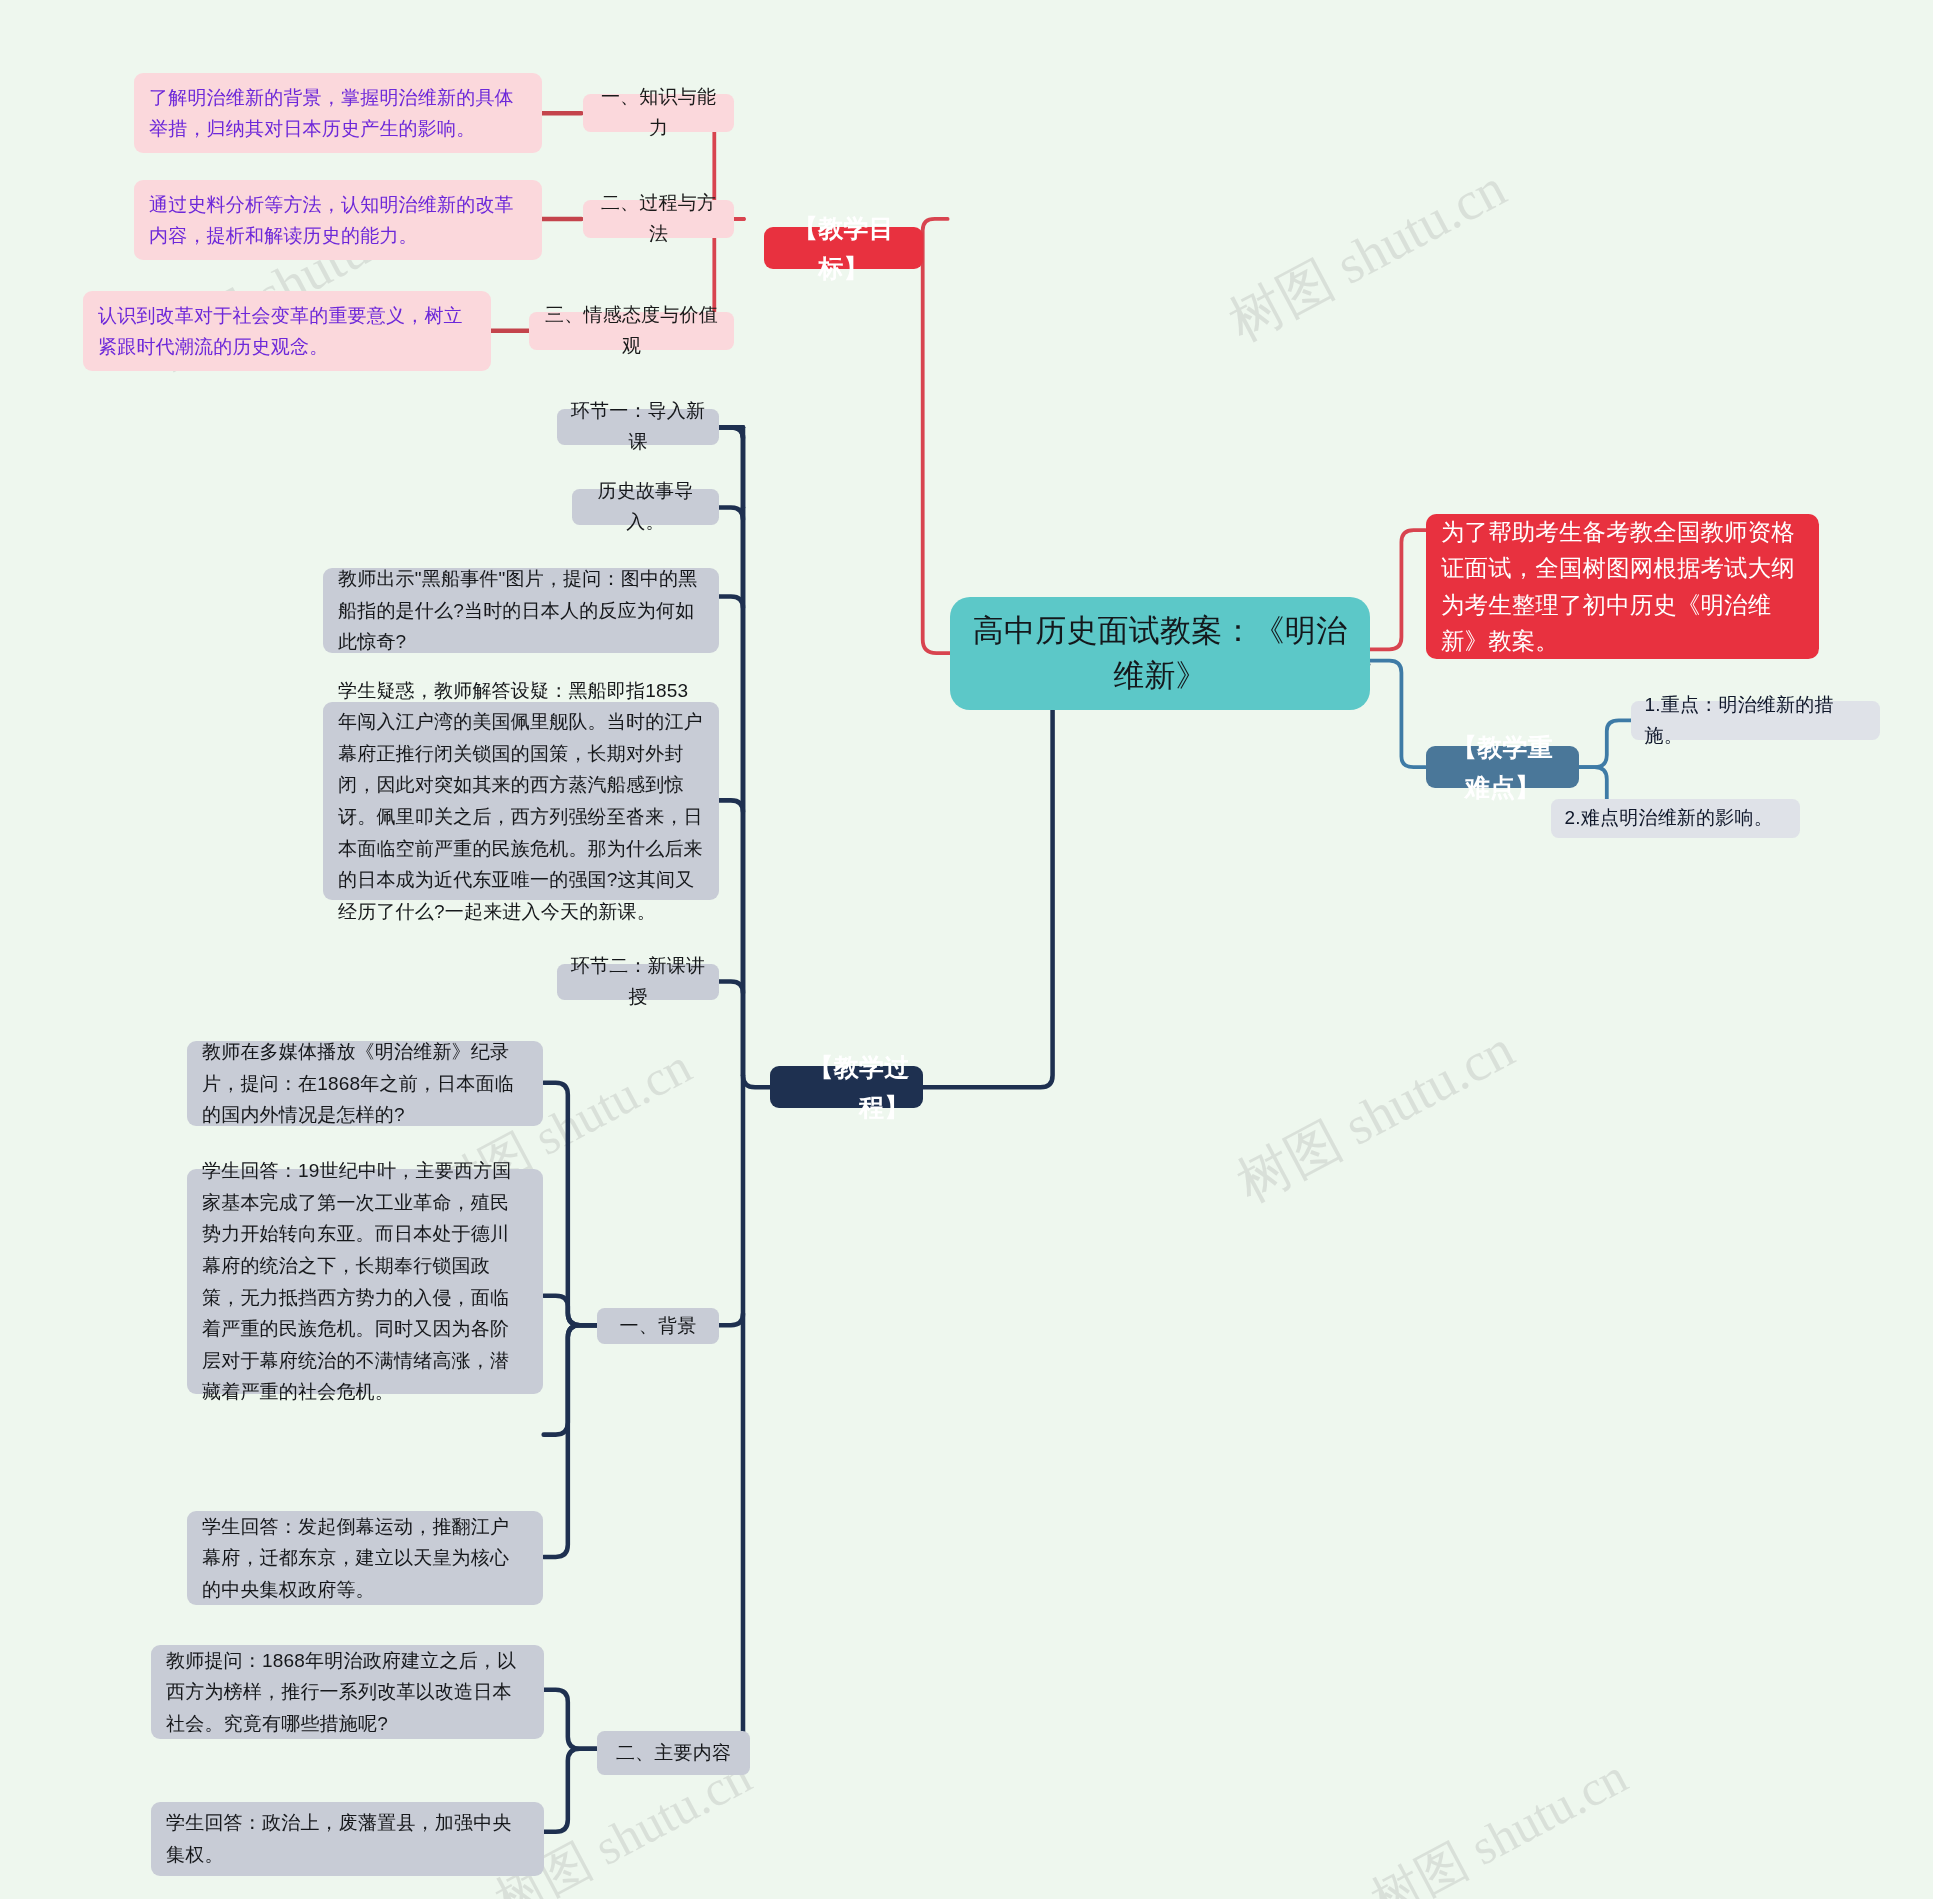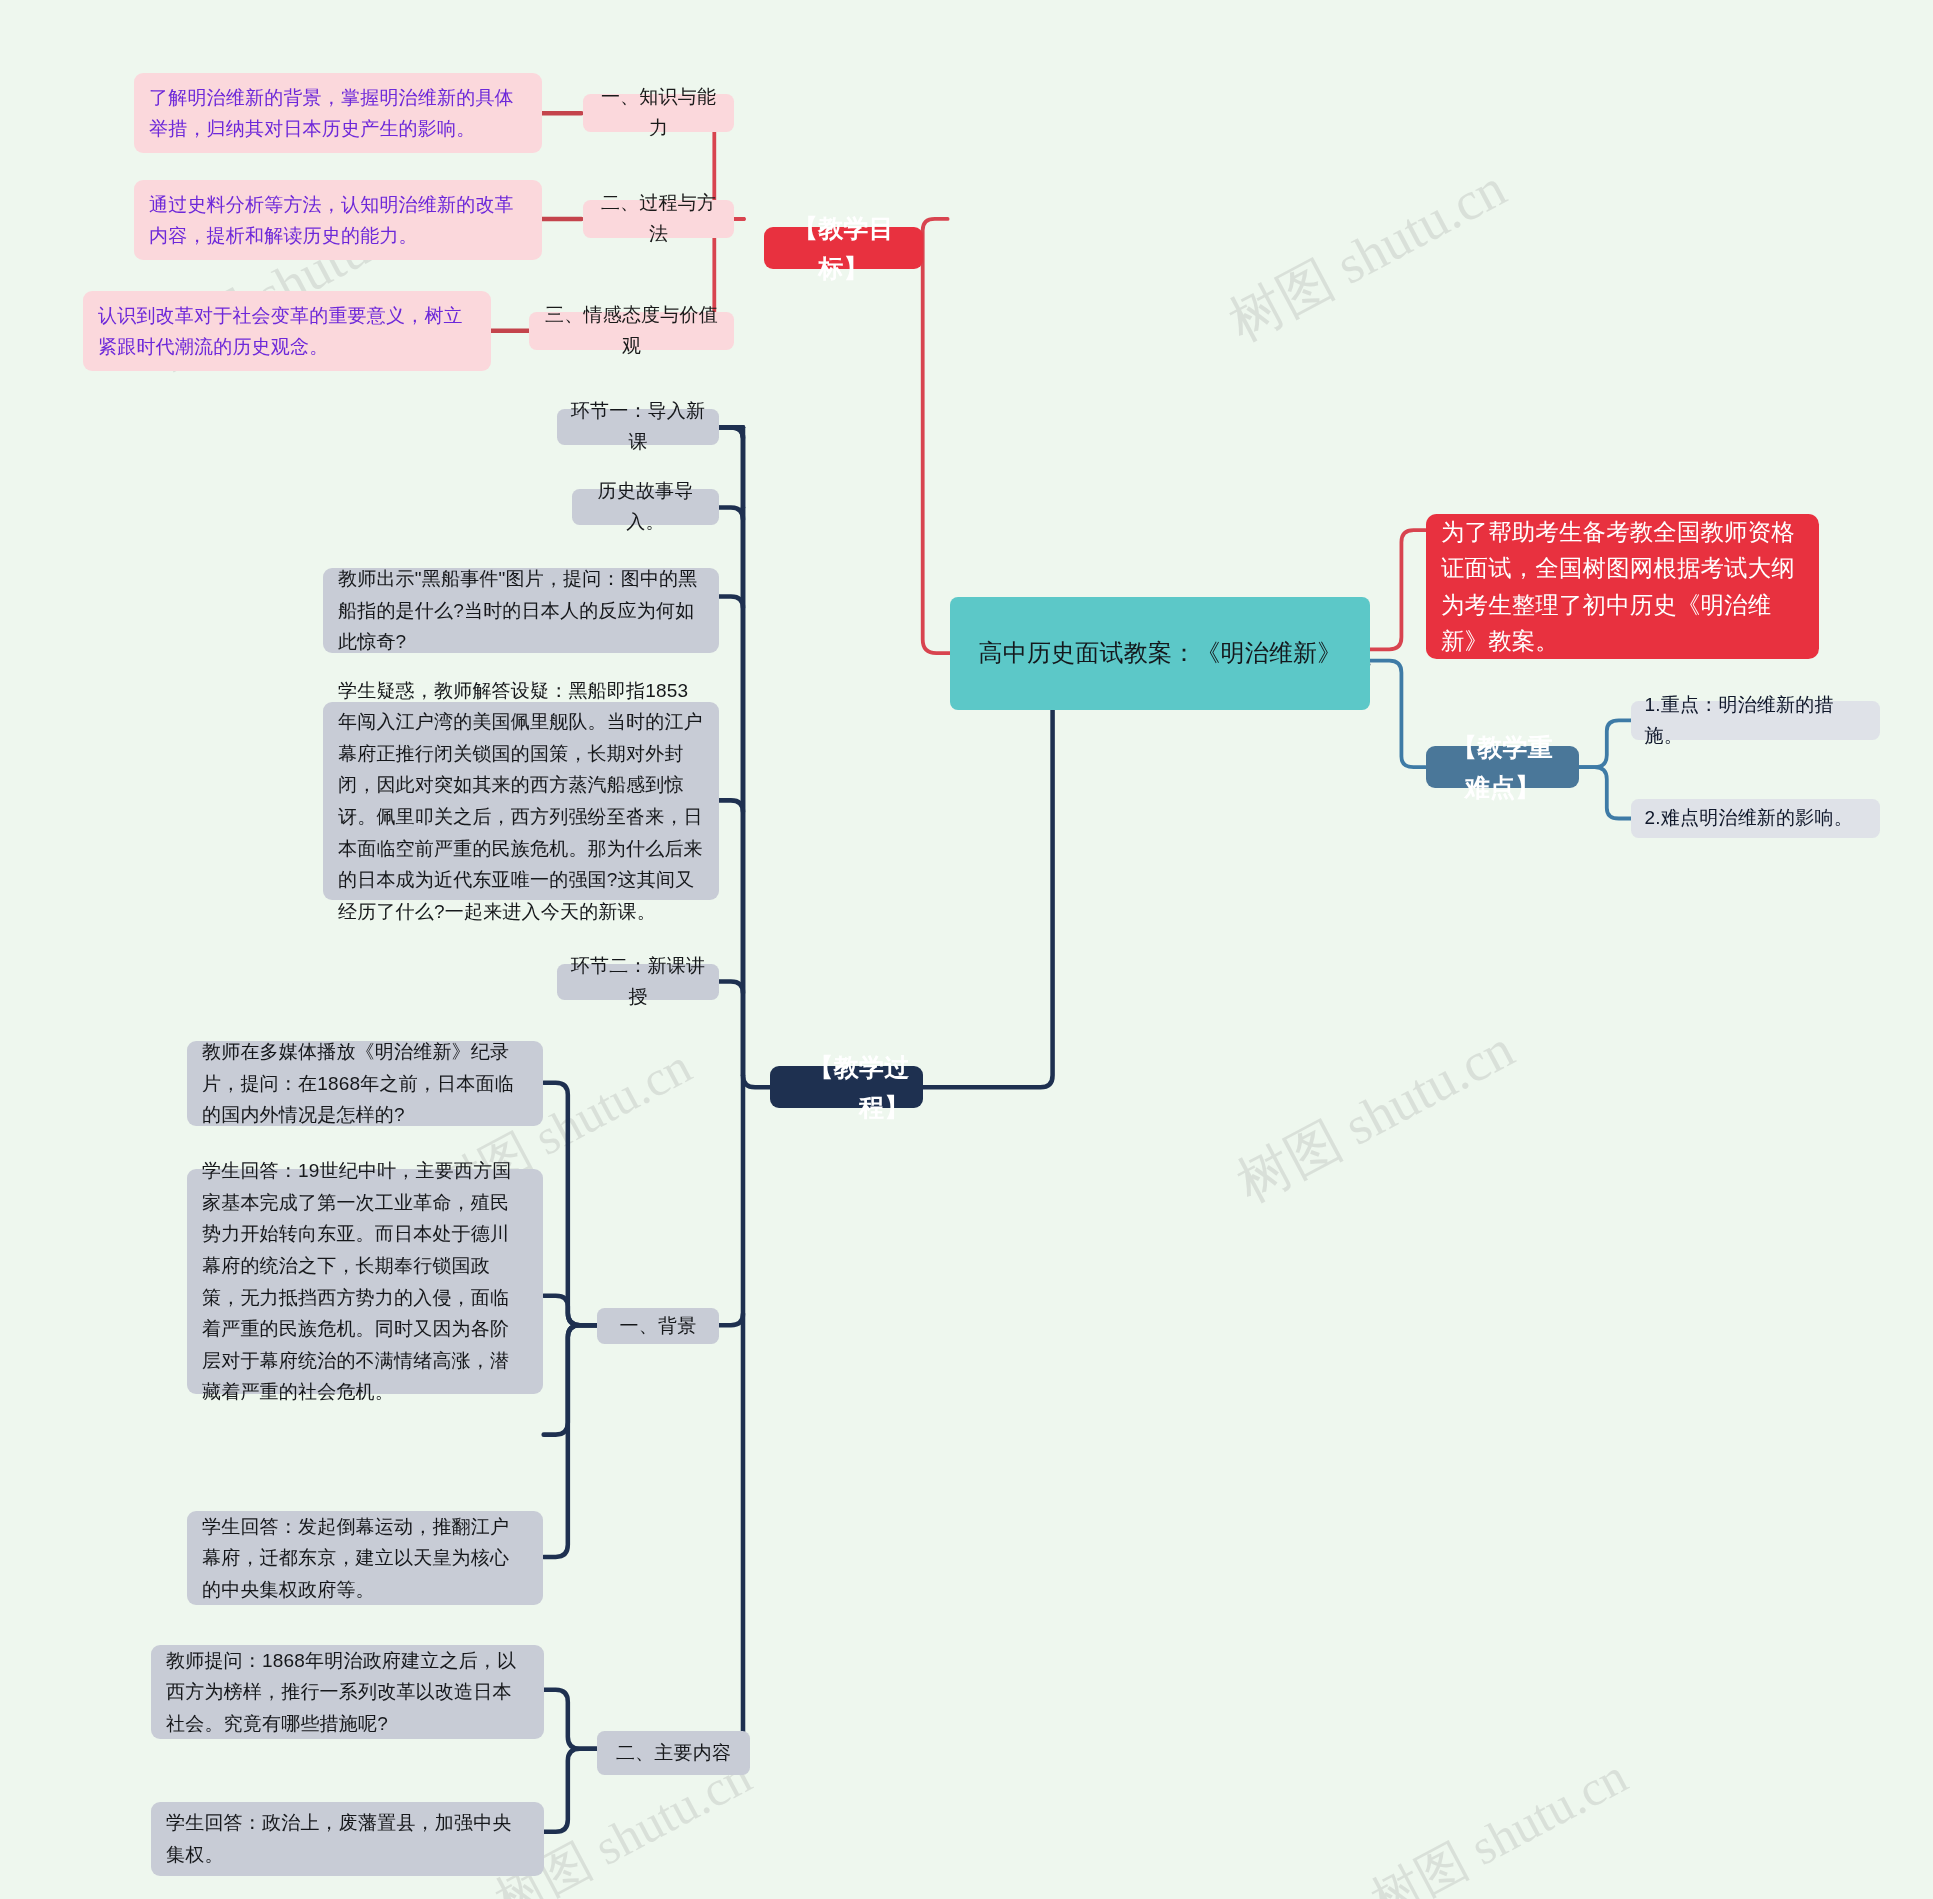--- a/index.html
+++ b/index.html
@@ -25,24 +25,24 @@
     align-items:center;
     line-height:1.62;
     letter-spacing:0.2px;
   }
   .node .txt { display:block; width:100%; }
 
   
   .n-root {
     background:#5cc8c8;
     color:#14181c;
-    font-size:24px;
-    justify-content:center;
-    text-align:center;
-    border-radius:8px;
+    font-size:31px;
+    justify-content:center;
+    text-align:center;
+    border-radius:20px;
     padding:13.6px 16.6px;
     line-height:1.45;
   }
   .n-red {
     background:#e8313f;
     color:#ffffff;
     font-size:25px;
     font-weight:bold;
     justify-content:flex-end;
     text-align:center;
@@ -232,21 +232,21 @@
   <div class="node n-pink" style="left:83px; top:291px; width:408px; height:80px;">
     <span class="txt">认识到改革对于社会变革的重要意义，树立紧跟时代潮流的历史观念。</span>
   </div>
 
   <div class="node n-steel" style="left:1426px; top:746px; width:153px; height:42px;">
     <span class="txt">【教学重难点】</span>
   </div>
   <div class="node n-gray-r" style="left:1631px; top:701px; width:249px; height:39px;">
     <span class="txt">1.重点：明治维新的措施。</span>
   </div>
-  <div class="node n-gray-r" style="left:1631px; top:799px; width:249px; height:39px;">
+  <div class="node n-gray-r" style="left:1551px; top:799px; width:249px; height:39px;">
     <span class="txt">2.难点明治维新的影响。</span>
   </div>
 
   <div class="node n-navy" style="left:770px; top:1066px; width:153px; height:42px;">
     <span class="txt">【教学过程】</span>
   </div>
 
   <div class="node n-gray-lbl" style="left:557px; top:409px; width:162px; height:36px;">
     <span class="txt">环节一：导入新课</span>
   </div>

